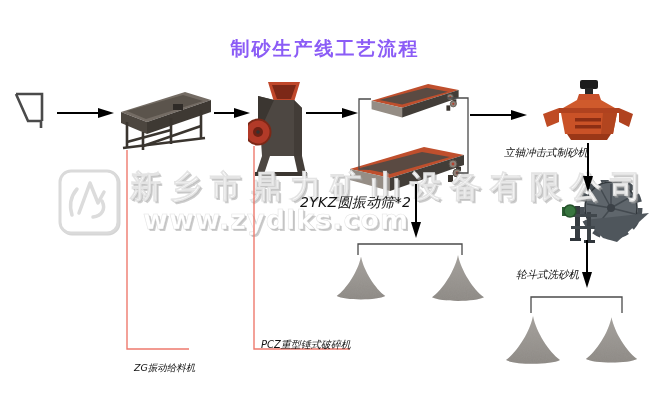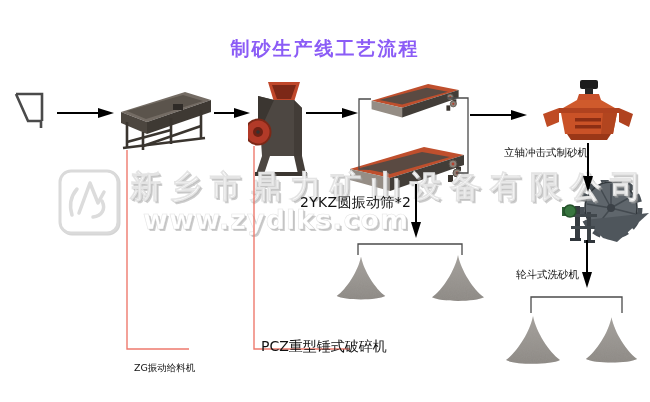--- a/index.html
+++ b/index.html
@@ -15,23 +15,23 @@
            text-shadow:2px 2px 0 rgba(165,165,165,.55),1px 1px 0 rgba(195,195,195,.45);
            -webkit-text-stroke:.6px rgba(205,205,205,.55);}
   .wm-company{left:130px;top:166px;font-size:31px;letter-spacing:9px;}
   .wm-site{left:143px;top:204px;font-size:27px;letter-spacing:1px;text-align:right;}
   .wm-phone{left:399px;top:206px;font-size:32px;letter-spacing:2px;}
   .wm-logo{left:57px;top:168px;filter:drop-shadow(1.5px 1.5px 0 rgba(170,170,170,.5));}
   
   .machine{z-index:2;}
   
   .overlay{left:0;top:0;z-index:4;}
-  .lbl{z-index:5;color:#111;white-space:nowrap;}
+  .lbl{z-index:5;color:#111;white-space:nowrap;font-style:italic;}
   .lbl-feeder{left:134px;top:338px;font-size:9.5px;margin-top:24px;}
-  .lbl-crusher{left:261px;top:338px;font-size:14px;}
+  .lbl-crusher{left:261px;top:338px;font-size:10px;}
   .lbl-screens{left:300px;top:194px;font-size:14px;letter-spacing:.3px;}
   .lbl-sandmaker{left:504px;top:146px;font-size:10.5px;}
   .lbl-washer{left:516px;top:249px;font-size:10.5px;margin-top:19px;}
 </style>
 </head>
 <body>
 
 <div class="stage">
 
   <svg width="0" height="0" class="abs" aria-hidden="true">

